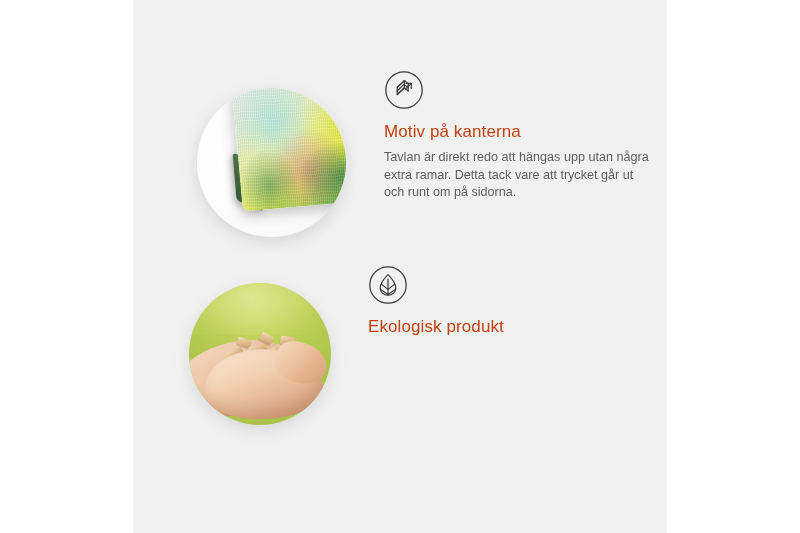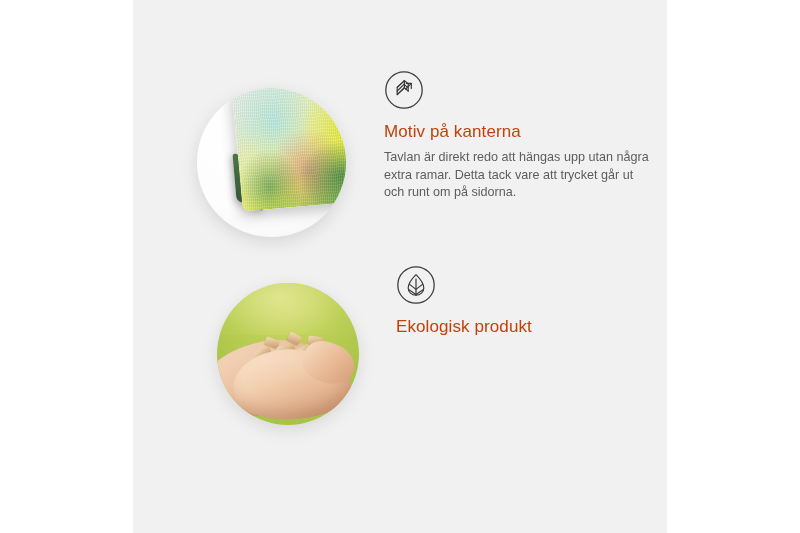--- a/index.html
+++ b/index.html
@@ -28,21 +28,21 @@
     width: 534px;
     height: 533px;
     background: #f1f1f1;
   }
 
   
   .feature {
     position: absolute;
   }
   .feature-1 { left: 133px; top: 70px; width: 534px; height: 190px; }
-  .feature-2 { left: 145px; top: 265px; width: 534px; height: 180px; }
+  .feature-2 { left: 117px; top: 265px; width: 534px; height: 180px; }
 
   
   .media {
     position: absolute;
     border-radius: 50%;
   }
 
   
   .disc-canvas {
     left: 64px;

